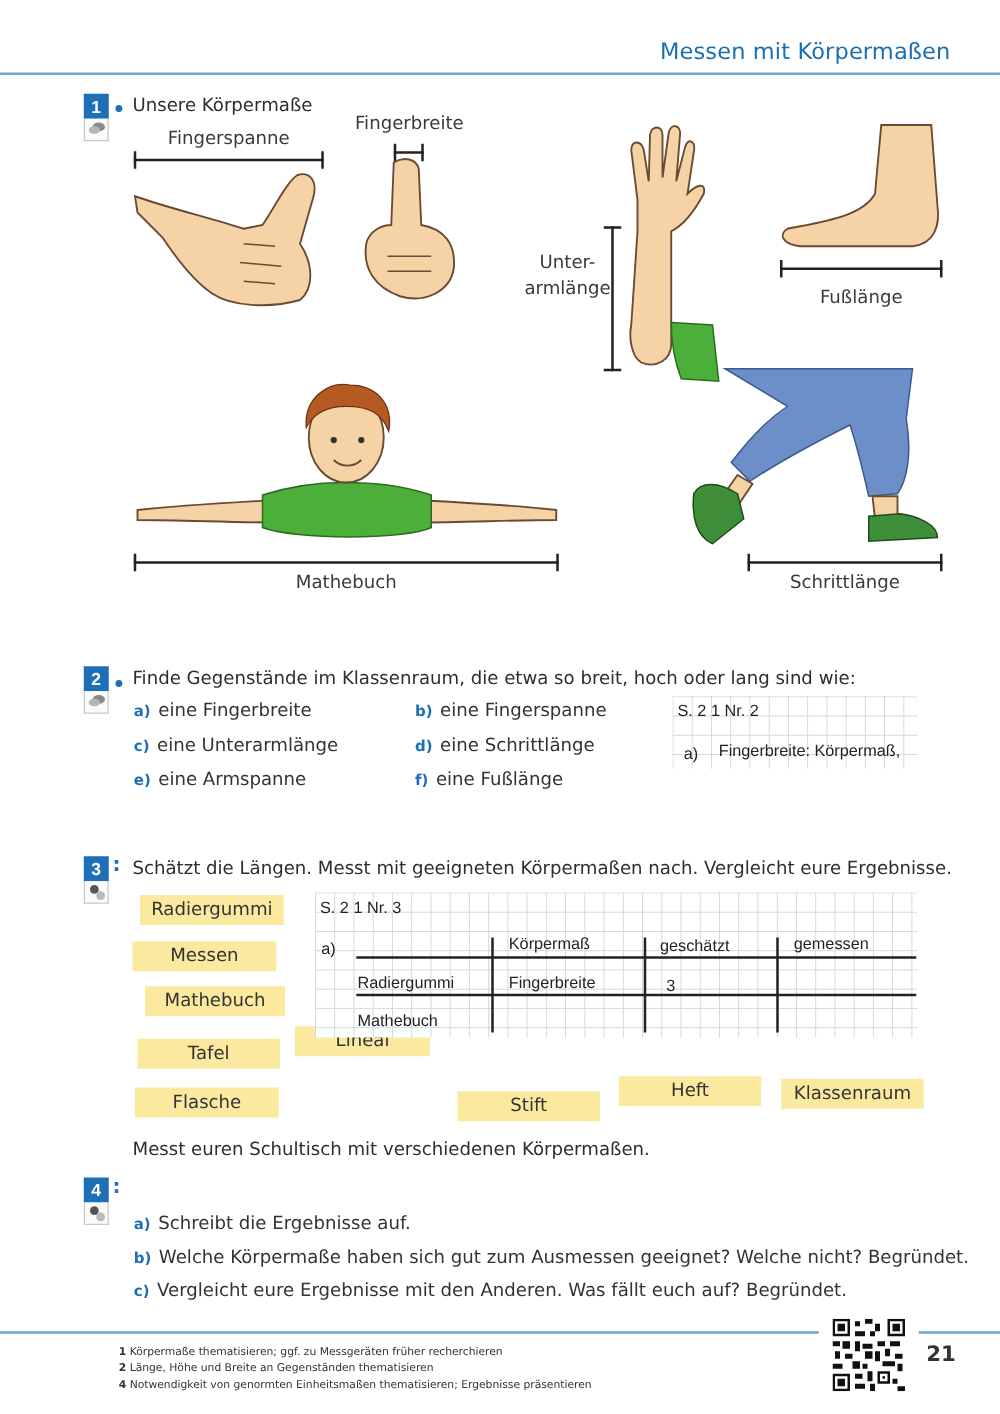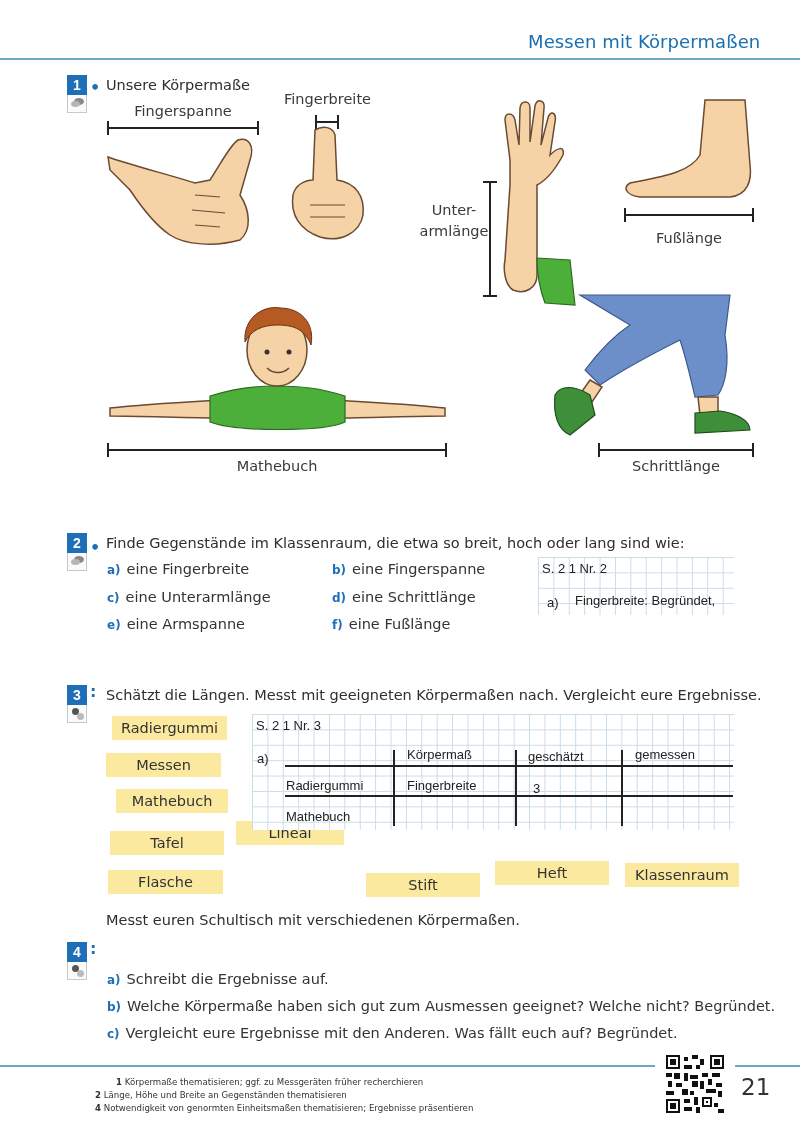--- a/index.html
+++ b/index.html
@@ -52,21 +52,21 @@
   .tline-h { position: absolute; height: 1.5px; background: #222; }
   .tline-v { position: absolute; width: 1.5px; background: #222; }
 
   
   .card { position: absolute; background: #fbe9a0; font-size: 14.5px; color: #333; text-align: center; line-height: 24px; height: 24px; white-space: nowrap; }
 
   
   .footer-rule { position: absolute; top: 1065px; height: 2px; background: #6ea7c8; }
   .footnote { position: absolute; left: 95px; font-size: 8.6px; color: #333; white-space: nowrap; }
   .footnote b { font-weight: bold; }
-  .page-num { position: absolute; left: 741px; top: 1074px; font-size: 23px; color: #333; }
+  .page-num { position: absolute; left: 741px; top: 1074px; font-size: 17px; color: #333; font-weight: bold; }
   .qr { position: absolute; left: 666px; top: 1055px; width: 58px; height: 58px; }
 </style>
 </head>
 <body>
 
 <div class="header-title">Messen mit Körpermaßen</div>
 <div class="header-rule"></div>
 
 <div class="badge" style="left:67px; top:75px;">
   <span class="num">1</span>
@@ -143,21 +143,21 @@
 <div class="sub-item" style="left:107px; top:561px;"><span class="letter">a)</span><span>eine Fingerbreite</span></div>
 <div class="sub-item" style="left:332px; top:561px;"><span class="letter">b)</span><span>eine Fingerspanne</span></div>
 <div class="sub-item" style="left:107px; top:589px;"><span class="letter">c)</span><span>eine Unterarmlänge</span></div>
 <div class="sub-item" style="left:332px; top:589px;"><span class="letter">d)</span><span>eine Schrittlänge</span></div>
 <div class="sub-item" style="left:107px; top:616px;"><span class="letter">e)</span><span>eine Armspanne</span></div>
 <div class="sub-item" style="left:332px; top:616px;"><span class="letter">f)</span><span>eine Fußlänge</span></div>
 
 <div class="grid" style="left:538px; top:557px; width:196px; height:58px;"></div>
 <div class="hw" style="left:542px; top:561px;">S. 2 1   Nr. 2</div>
 <div class="hw" style="left:547px; top:595px;">a)</div>
-<div class="hw" style="left:575px; top:593px;">Fingerbreite: Begründet,</div>
+<div class="hw" style="left:575px; top:593px;">Fingerbreite: Körpermaß,</div>
 
 <div class="badge" style="left:67px; top:685px;">
   <span class="num">3</span>
   <span class="ico">
       <span class="circ-a"></span>
       <span class="circ-b"></span>
     </span>
   <span class="dot" style="top:2px;">:</span>
 </div>
 <div class="task-text" style="left:106px; top:687px;">Schätzt die Längen. Messt mit geeigneten Körpermaßen nach. Vergleicht eure Ergebnisse.</div>
@@ -197,21 +197,21 @@
   <span class="dot" style="top:2px;">:</span>
 </div>
 <div class="task-text" style="left:106px; top:912px;">Messt euren Schultisch mit verschiedenen Körpermaßen.</div>
 <div class="sub-item" style="left:107px; top:971px;"><span class="letter">a)</span><span>Schreibt die Ergebnisse auf.</span></div>
 <div class="sub-item" style="left:107px; top:998px;"><span class="letter">b)</span><span>Welche Körpermaße haben sich gut zum Ausmessen geeignet? Welche nicht? Begründet.</span></div>
 <div class="sub-item" style="left:107px; top:1025px;"><span class="letter">c)</span><span>Vergleicht eure Ergebnisse mit den Anderen. Was fällt euch auf? Begründet.</span></div>
 
 <div class="footer-rule" style="left:0; width:655px;"></div>
 <div class="footer-rule" style="left:735px; width:65px;"></div>
 
-<div class="footnote" style="top:1077px;margin-left:21px;"><b>1</b> <span>Körpermaße thematisieren; ggf. zu Messgeräten früher recherchieren</span></div>
+<div class="footnote" style="top:1077px;"><b>1</b> <span>Körpermaße thematisieren; ggf. zu Messgeräten früher recherchieren</span></div>
 <div class="footnote" style="top:1090px;"><b>2</b> <span>Länge, Höhe und Breite an Gegenständen thematisieren</span></div>
 <div class="footnote" style="top:1103px;"><b>4</b> <span>Notwendigkeit von genormten Einheitsmaßen thematisieren; Ergebnisse präsentieren</span></div>
 
 <svg class="qr" viewBox="0 0 29 29">
   <rect width="29" height="29" fill="#fff"></rect>
   <g fill="#111">
     <rect x="0" y="0" width="7" height="7"></rect>
       <rect x="1" y="1" width="5" height="5" fill="#fff"></rect>
       <rect x="2" y="2" width="3" height="3"></rect>
     <rect x="22" y="0" width="7" height="7"></rect>

